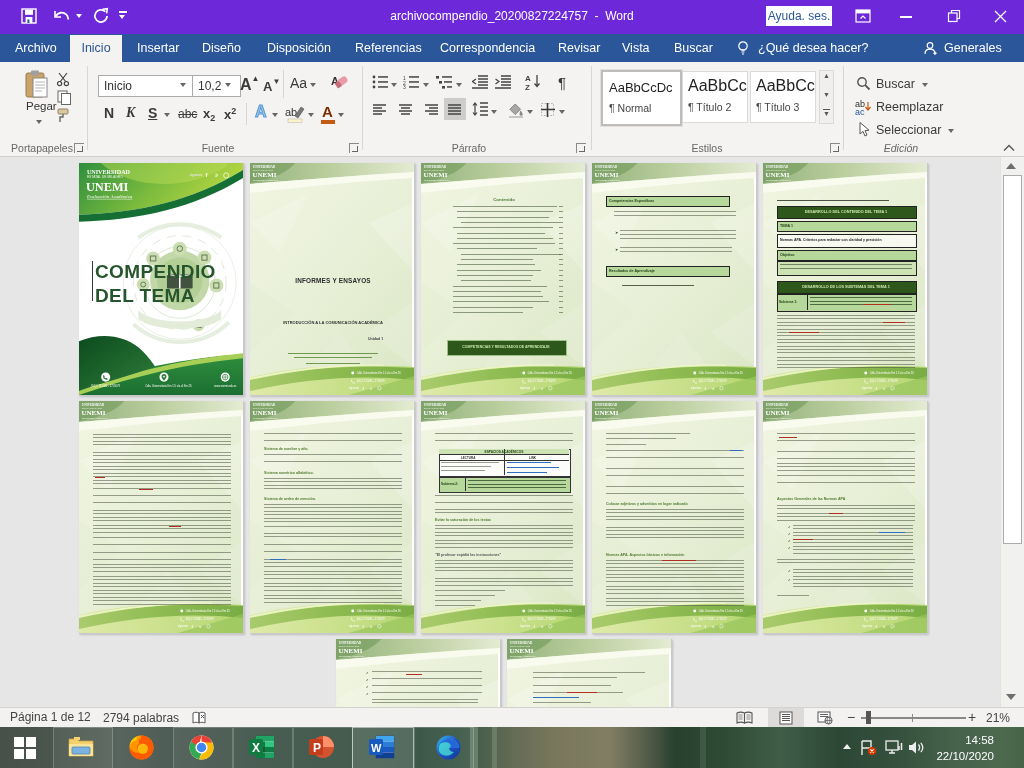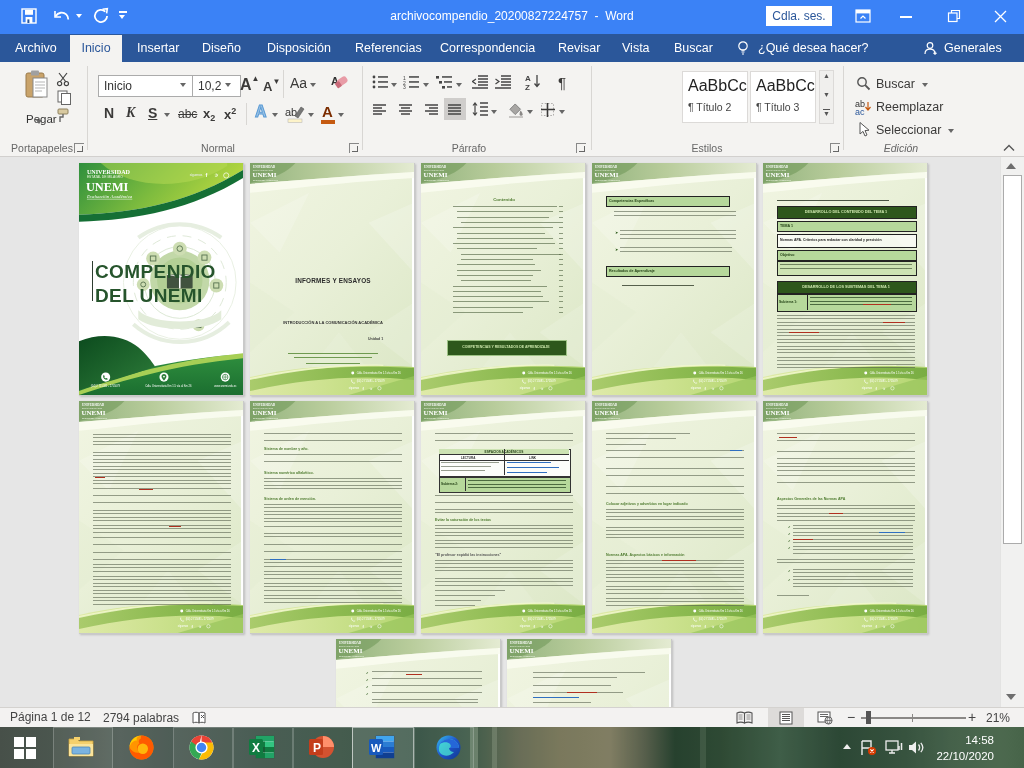--- a/index.html
+++ b/index.html
@@ -1,20 +1,20 @@
 <!DOCTYPE html>
 <html><head>
 <meta charset="utf-8">
 <style>
   html,body{margin:0;padding:0;width:1024px;height:768px;overflow:hidden;
     font-family:"Liberation Sans",sans-serif;}
   .abs{position:absolute;}
   #stage{position:relative;width:1024px;height:768px;background:#e6e6e6;}
   
-  #titlebar{left:0;top:0;width:1024px;height:34px;background:#3b82f6;}
+  #titlebar{left:0;top:0;width:1024px;height:34px;background:#6d28d9;}
   #tabrow{left:0;top:34px;width:1024px;height:28px;background:#2b579a;}
   .tab{position:absolute;top:0;height:28px;line-height:28px;color:#fff;font-size:12.5px;}
   #ribbon{left:0;top:62px;width:1024px;height:94px;background:#f4f3f1;border-bottom:1px solid #d2d0ce;}
   .gsep{position:absolute;top:4px;height:84px;width:1px;background:#d8d6d3;}
   .glabel{position:absolute;top:80px;font-size:10.5px;color:#666;width:120px;text-align:center;}
   .launch{position:absolute;top:81px;width:9px;height:9px;border-left:1px solid #888;border-top:1px solid #888;}
   .launch::after{content:"";position:absolute;right:1px;bottom:1px;width:5px;height:5px;
      border-right:1.4px solid #666;border-bottom:1.4px solid #666;}
   .combo{position:absolute;background:#fff;border:1px solid #ababab;font-size:12px;color:#333;}
   .dd{position:absolute;width:0;height:0;border-left:3.5px solid transparent;border-right:3.5px solid transparent;border-top:4px solid #666;}
@@ -54,21 +54,21 @@
     <svg class="abs" style="left:92px;top:7px" width="18" height="18" viewBox="0 0 18 18">
       <path d="M13.3,4.6 A6.1,6.1 0 1 0 15.1,9" fill="none" stroke="#fff" stroke-width="1.8"></path>
       <path d="M10.5,2.2 L15.3,1.6 L14.6,6.4" fill="none" stroke="#fff" stroke-width="1.6"></path>
     </svg>
 
     <div class="abs" style="left:119px;top:11px;width:8px;height:1.6px;background:#fff"></div>
     <div class="dd abs" style="left:119px;top:15px;border-top-color:#fff"></div>
 
     <div class="abs" style="left:0;top:0;width:1024px;height:34px;text-align:center;line-height:32px;color:#fff;font-size:12px;">archivocompendio_20200827224757&nbsp;&nbsp;-&nbsp;&nbsp;Word</div>
 
-    <div class="abs" style="left:766px;top:6px;width:66px;height:20px;background:#fff;text-align:center;line-height:20px;color:#2b579a;font-size:12px;">Cdla. ses.</div>
+    <div class="abs" style="left:766px;top:6px;width:66px;height:20px;background:#fff;text-align:center;line-height:20px;color:#2b579a;font-size:12px;">Ayuda. ses.</div>
 
     <svg class="abs" style="left:855px;top:9px" width="16" height="14" viewBox="0 0 16 14">
       <rect x="1" y="1" width="14" height="12" fill="none" stroke="#fff" stroke-width="1.2"></rect>
       <rect x="1" y="1" width="14" height="3.4" fill="#fff"></rect>
       <path d="M5.5,9.5 L8,7 L10.5,9.5" fill="none" stroke="#fff" stroke-width="1.2"></path>
     </svg>
 
     <div class="abs" style="left:900px;top:16px;width:12px;height:1.6px;background:#fff"></div>
 
     <svg class="abs" style="left:947px;top:9px" width="14" height="14" viewBox="0 0 14 14">
@@ -106,21 +106,21 @@
   </div>
 
   <div class="abs" id="ribbon">
 
     <svg class="abs" style="left:22px;top:8px" width="30" height="32" viewBox="0 0 30 32">
       <rect x="4" y="3" width="18" height="24" rx="2" fill="#c9a36a" stroke="#9a7b4c" stroke-width="1"></rect>
       <rect x="9" y="0.5" width="8" height="5" rx="1" fill="#a0a0a0"></rect>
       <rect x="11" y="8" width="14" height="19" fill="#fff" stroke="#888" stroke-width="1"></rect>
       <path d="M13,12 h10 M13,15 h10 M13,18 h10 M13,21 h7" stroke="#b5b5b5" stroke-width="1"></path>
     </svg>
-    <div class="abs" style="left:26px;top:51px;font-size:11.5px;color:#333;">Pegar</div>
+    <div class="abs" style="left:26px;top:38px;font-size:11.5px;color:#333;">Pegar</div>
     <div class="dd" style="left:36px;top:58px;"></div>
 
     <svg class="abs" style="left:56px;top:10px" width="16" height="15" viewBox="0 0 16 15">
       <path d="M3,1 L10,10 M11,1 L4,10" stroke="#444" stroke-width="1.2" fill="none"></path>
       <circle cx="3.6" cy="11.6" r="2.1" fill="none" stroke="#444" stroke-width="1.2"></circle>
       <circle cx="10.4" cy="11.6" r="2.1" fill="none" stroke="#444" stroke-width="1.2"></circle>
     </svg>
     <svg class="abs" style="left:57px;top:28px" width="15" height="15" viewBox="0 0 15 15">
       <rect x="1" y="1" width="9" height="11" fill="#fff" stroke="#666" stroke-width="1"></rect>
       <rect x="4.5" y="3.5" width="9" height="11" fill="#fff" stroke="#666" stroke-width="1"></rect>
@@ -160,21 +160,21 @@
     <div class="dd" style="left:272px;top:51px;"></div>
     <svg class="abs" style="left:285px;top:42px" width="20" height="20" viewBox="0 0 20 20">
       <text x="0" y="12" font-size="11" fill="#333">ab</text>
       <path d="M10,12 L16,3 L19,5 L13,14 Z" fill="#777" stroke="#555" stroke-width="0.6"></path>
       <rect x="3" y="15" width="14" height="3.5" fill="#fdf3c9" stroke="#bbb" stroke-width="0.6"></rect>
     </svg>
     <div class="dd" style="left:308px;top:51px;"></div>
     <div class="ibtn" style="left:322px;top:41px;font-size:15px;font-weight:bold;color:#7b2c00;">A</div>
     <div class="abs" style="left:321px;top:58px;width:14px;height:4px;background:#c55a11;"></div>
     <div class="dd" style="left:338px;top:51px;"></div>
-    <div class="glabel" style="left:158px;">Normal</div>
+    <div class="glabel" style="left:158px;">Fuente</div>
     <div class="launch" style="left:349px;"></div>
     <div class="gsep" style="left:362px;"></div>
 
     <svg class="abs" style="left:372px;top:13px" width="17" height="14" viewBox="0 0 17 14">
       <circle cx="2" cy="2" r="1.4" fill="#444"></circle>
         <rect x="6" y="1.2" width="10" height="1.5" fill="#444"></rect>
       <circle cx="2" cy="7" r="1.4" fill="#444"></circle>
         <rect x="6" y="6.2" width="10" height="1.5" fill="#444"></rect>
       <circle cx="2" cy="12" r="1.4" fill="#444"></circle>
         <rect x="6" y="11.2" width="10" height="1.5" fill="#444"></rect>
@@ -239,20 +239,24 @@
     <div class="dd" style="left:527px;top:48px;"></div>
     <svg class="abs" style="left:540px;top:40px" width="16" height="16" viewBox="0 0 16 16">
       <rect x="1.5" y="1.5" width="12" height="12" fill="none" stroke="#b0aeac" stroke-width="1" stroke-dasharray="1.6,1.6"></rect>
       <path d="M1,7.5 h14 M7.5,1 v14" stroke="#3b3a39" stroke-width="1.6"></path>
     </svg>
     <div class="dd" style="left:559px;top:48px;"></div>
     <div class="glabel" style="left:409px;">Párrafo</div>
     <div class="launch" style="left:576px;"></div>
     <div class="gsep" style="left:591px;"></div>
 
+    <div class="abs" style="left:601px;top:8px;width:77px;height:52px;background:#fff;border:2px solid #bfbdbb;outline:1px solid #e3e1df;">
+      <div class="abs" style="left:6px;top:8px;font-size:13px;color:#222;">AaBbCcDc</div>
+      <div class="abs" style="left:6px;top:30px;font-size:10.5px;color:#444;">¶ Normal</div>
+    </div>
     <div class="abs" style="left:682px;top:9px;width:64px;height:50px;background:#fff;border:1px solid #dcdad8;">
       <div class="abs" style="left:5px;top:5px;font-size:16px;color:#222;">AaBbCс</div>
       <div class="abs" style="left:5px;top:29px;font-size:10.5px;color:#444;">¶ Título 2</div>
     </div>
     <div class="abs" style="left:750px;top:9px;width:64px;height:50px;background:#fff;border:1px solid #dcdad8;">
       <div class="abs" style="left:5px;top:5px;font-size:16px;color:#222;">AaBbCс</div>
       <div class="abs" style="left:5px;top:29px;font-size:10.5px;color:#444;">¶ Título 3</div>
     </div>
     <div class="abs" style="left:819px;top:8px;width:13px;height:52px;background:#f0efed;border:1px solid #dcdad8;">
       <div class="abs" style="left:3px;top:1px;font-size:7px;color:#555;">▲</div>
@@ -386,21 +390,21 @@
   <circle cx="86" cy="214.5" r="0.9" fill="#fff"></circle>
   <circle cx="148" cy="215" r="4.6" fill="#fff"></circle>
   <circle cx="148" cy="215" r="2.8" fill="none" stroke="#2e7d3a" stroke-width="0.7"></circle>
   <path d="M145.2,215 h5.6 M148,212.2 v5.6" stroke="#2e7d3a" stroke-width="0.6"></path>
   <text x="12" y="224.5" font-size="2.7" fill="#fff">(04) 2 715081 - 2715079</text>
   <text x="67" y="224.5" font-size="2.7" fill="#fff">Cdla. Universitaria Km 1.5 vía al Km 26</text>
   <text x="137" y="224.5" font-size="2.7" fill="#fff">www.unemi.edu.ec</text>
 </svg>
 <div class="abs" style="left:12.5px;top:98px;width:1.6px;height:40px;background:#2e3d30;"></div>
 <div class="abs" style="left:16px;top:98px;font-size:19px;font-weight:bold;letter-spacing:0.4px;color:#26542c;">COMPENDIO</div>
-<div class="abs" style="left:16px;top:122px;font-size:19px;font-weight:bold;letter-spacing:0.4px;color:#26542c;">DEL UNEMI</div>
+<div class="abs" style="left:16px;top:122px;font-size:19px;font-weight:bold;letter-spacing:0.4px;color:#26542c;">DEL TEMA</div>
 </div>
 <div class="pg" style="left:250px;top:6px;">
 <svg width="164" height="232" viewBox="0 0 166 233" preserveAspectRatio="none">
           <rect width="164" height="232" fill="url(#gpage)"></rect>
   <path d="M0,60 L60,30 L30,90 Z" fill="rgba(255,255,255,0.18)"></path>
   <path d="M166,40 L120,60 L166,110 Z" fill="rgba(255,255,255,0.2)"></path>
   <path d="M40,233 L90,170 L140,233 Z" fill="rgba(255,255,255,0.10)"></path>
   <path d="M0,120 L45,150 L0,190 Z" fill="rgba(225,235,205,0.3)"></path>
   <path d="M166,140 L120,170 L166,205 Z" fill="rgba(255,255,255,0.15)"></path>
   <path d="M0,0 H166 V9 C110,12 55,17 0,21 Z" fill="url(#gtopband)"></path>

